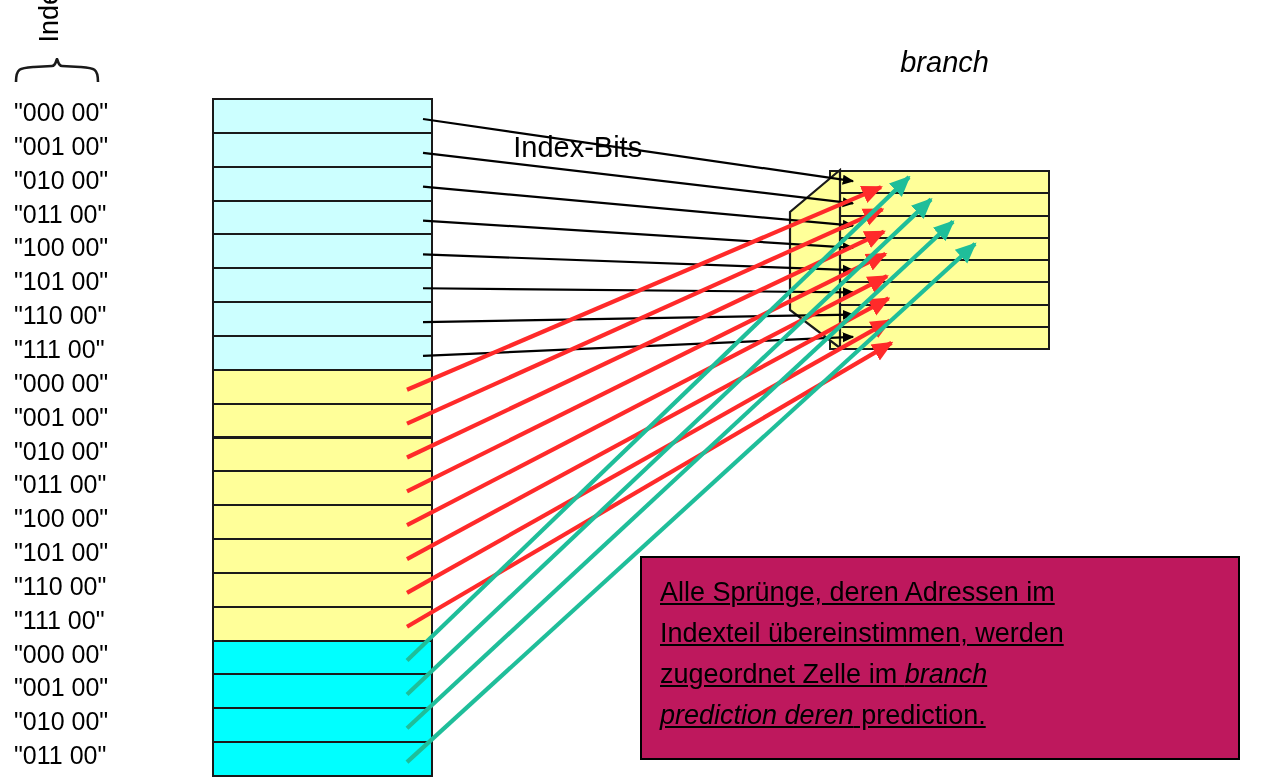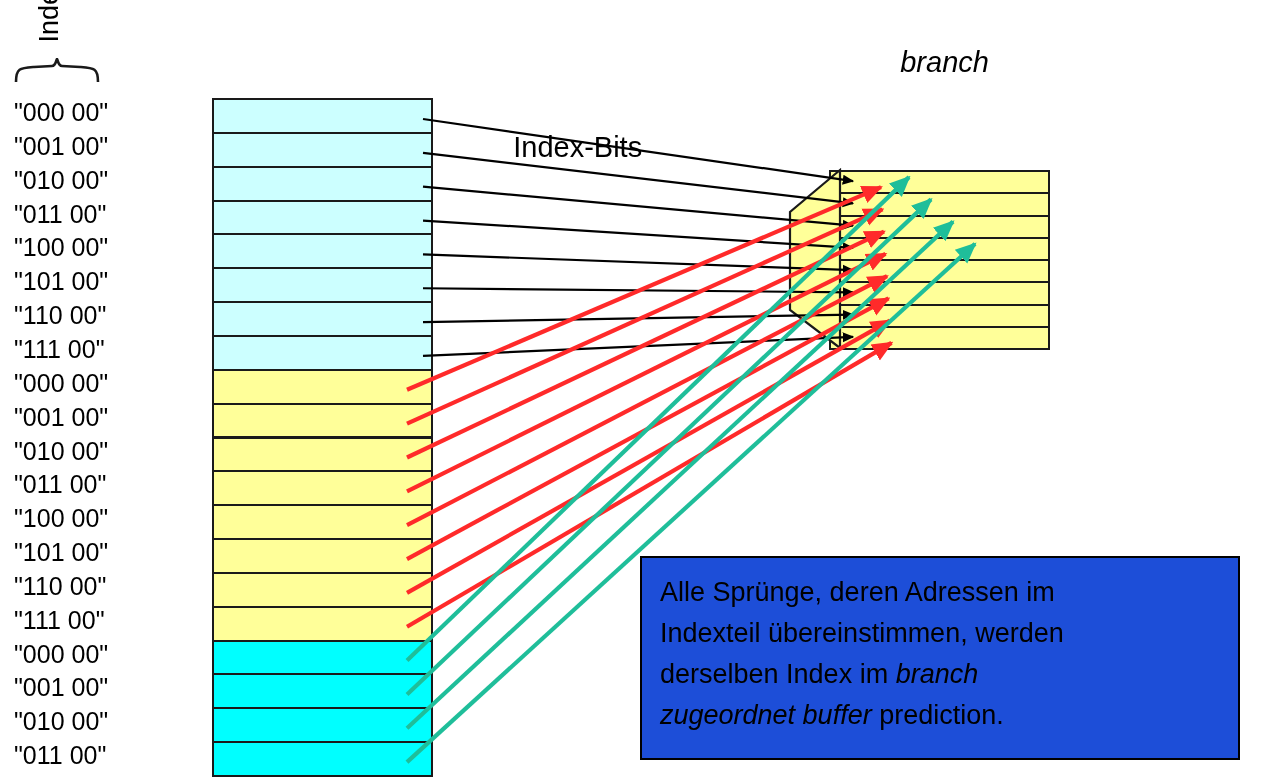--- a/index.html
+++ b/index.html
@@ -26,22 +26,22 @@
 
   
   .prog-row{position:absolute;left:212px;width:221px;
             border:2px solid #1a1a1a;box-sizing:border-box;}
   .buf-row{position:absolute;width:221px;
            border:2px solid #1a1a1a;box-sizing:border-box;
            background:#ffff99;}
 
   
   #caption-box{position:absolute;left:640px;top:556px;width:600px;height:204px;
-               border:2px solid #000;box-sizing:border-box;background:#1d4ed8;
-               padding:14px 16px 0 18px;}
+               border:2px solid #000;box-sizing:border-box;background:#be185d;
+               padding:14px 16px 0 18px;text-decoration:underline;}
   #caption-box p{margin:0;font-size:27px;line-height:41px;}
   .it{font-style:italic;}
 
   svg.overlay{position:absolute;left:0;top:0;width:1261px;height:784px;
               pointer-events:none;}
 </style>
 </head>
 <body>
 
 <div id="stage">
@@ -160,17 +160,17 @@
         <line x1="407" y1="660.587" x2="909" y2="177.125" stroke="#1fbe9a" stroke-width="4.2" marker-end="url(#ah-teal)"></line>
         <line x1="407" y1="694.437" x2="931" y2="199.375" stroke="#1fbe9a" stroke-width="4.2" marker-end="url(#ah-teal)"></line>
         <line x1="407" y1="728.287" x2="953" y2="221.625" stroke="#1fbe9a" stroke-width="4.2" marker-end="url(#ah-teal)"></line>
         <line x1="407" y1="762.137" x2="975" y2="243.875" stroke="#1fbe9a" stroke-width="4.2" marker-end="url(#ah-teal)"></line>
       </g>
   </svg>
 
   <div id="caption-box">
     <p>Alle Sprünge, deren Adressen im</p>
     <p>Indexteil übereinstimmen, werden</p>
-    <p><span>derselben Index im </span><span class="it">branch</span></p>
-    <p><span class="it">zugeordnet buffer</span><span> prediction.</span></p>
+    <p><span>zugeordnet Zelle im </span><span class="it">branch</span></p>
+    <p><span class="it">prediction deren</span><span> prediction.</span></p>
   </div>
 
 </div>
 
 </body></html>

